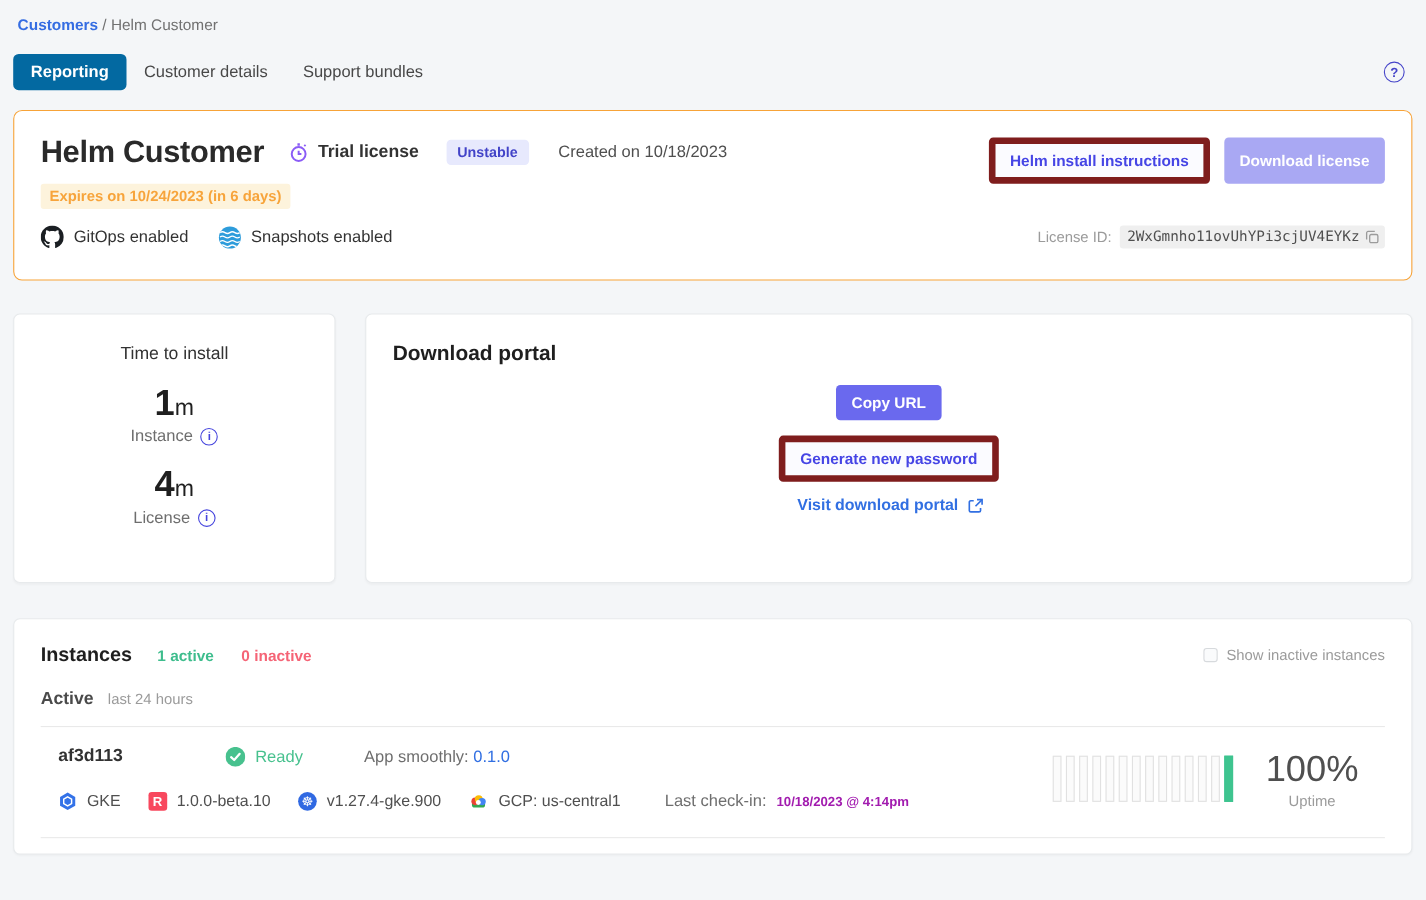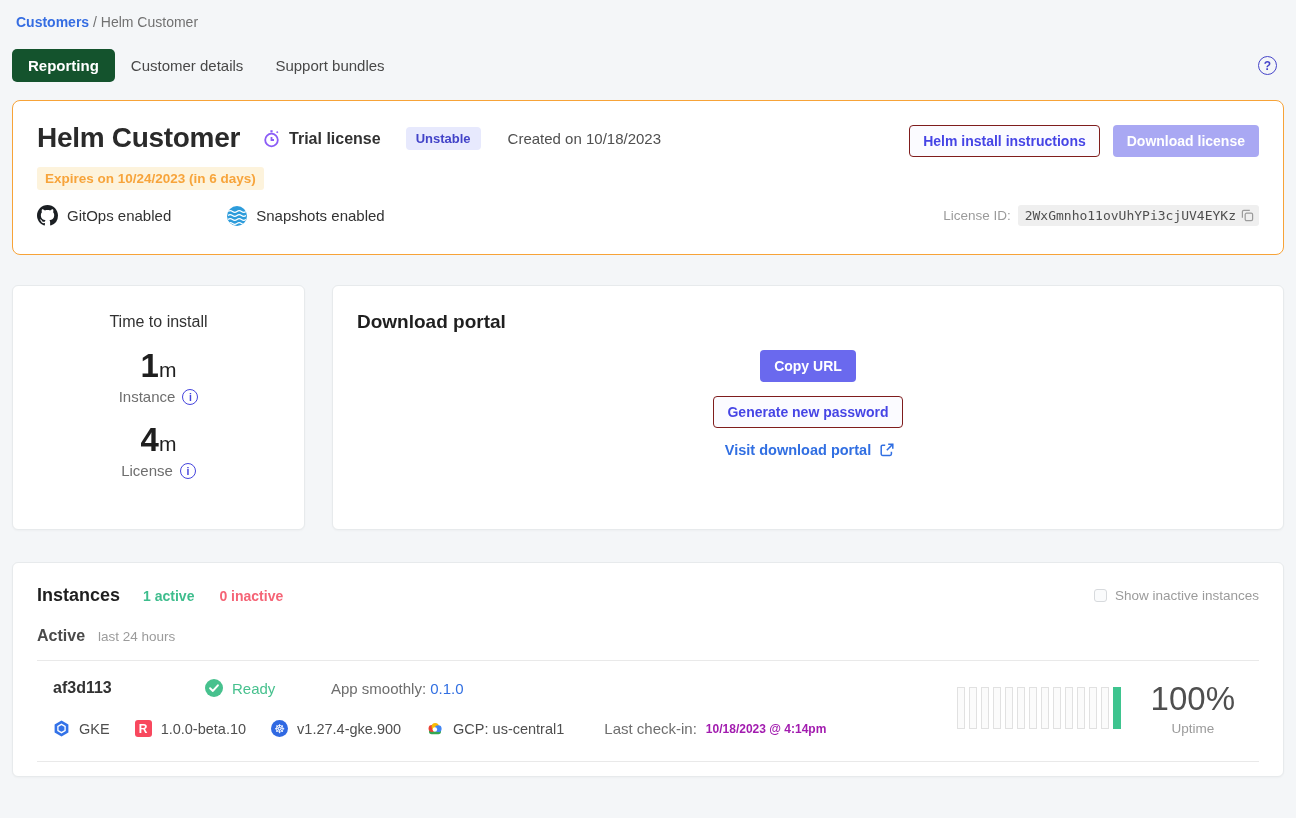--- a/index.html
+++ b/index.html
@@ -13,44 +13,44 @@
   .page { padding: 12px 12px 0; }
 
   
   .breadcrumb { font-size: 14px; padding: 2px 4px; }
   .breadcrumb .crumb-link { color: #356DE2; font-weight: 600; text-decoration: none; cursor: pointer; }
   .breadcrumb .crumb-sep, .breadcrumb .crumb-cur { color: #717171; font-weight: 400; }
 
   
   .tabs { display: flex; align-items: center; margin-top: 17px; }
   .tab { font-size: 15px; color: #484848; padding: 8px 16px; cursor: pointer; }
-  .tab.active { background: #14532d; color: #fff; font-weight: 700; border-radius: 5px; }
+  .tab.active { background: #0369a1; color: #fff; font-weight: 700; border-radius: 5px; }
   .help-btn { margin-left: auto; margin-right: 7px; width: 19px; height: 19px; border: 1.5px solid #4645C9;
     border-radius: 50%; color: #4645C9; font-size: 12px; font-weight: 700; display: flex;
     align-items: center; justify-content: center; cursor: pointer; }
 
   
   .card { background: #fff; border: 1px solid #E7EAEC; border-radius: 6px; box-shadow: 0 1px 2px rgba(0,0,0,.03); }
 
   
   .customer-card { margin-top: 18px; border: 1px solid #F7A338; border-radius: 8px; background: #fff;
     padding: 21px 24px 18px; position: relative; height: 155px; }
   .title-row { display: flex; align-items: center; }
   .cust-name { font-size: 28px; font-weight: 700; color: #2A2A2A; letter-spacing: -.3px; }
   .license-type { display: flex; align-items: flex-end; gap: 8px; font-size: 16px; font-weight: 600; margin-left: 22px; }
   .badge { background: #E7E9FD; color: #4243C8; font-size: 13px; font-weight: 600; padding: 4px 10px;
     border-radius: 4px; margin-left: 25px; }
   .created { font-size: 15px; color: #4F4F4F; margin-left: 27px; }
   .header-buttons { position: absolute; top: 24px; right: 24px; display: flex; gap: 13px; }
   .btn { font-size: 14px; font-weight: 600; border-radius: 4px; padding: 8px 14px; cursor: pointer; border: none; font-family: inherit; }
-  .btn-ghost { background: #FBFBFF; border: 1px solid #7f1d1d; color: #4645E5; padding: 7px 13px; }
+  .btn-ghost { background: #FBFBFF; border: 6px solid #7f1d1d; color: #4645E5; padding: 7px 13px; }
   .btn-disabled { background: #A9A8F3; color: #fff; cursor: default; }
   .expires-pill { display: inline-block; margin-top: 13px; background: #FDF3DC; color: #F7A43B;
     font-size: 13.5px; font-weight: 600; padding: 4px 8px; border-radius: 3px; }
-  .flags-row { margin-top: 15px; display: flex; align-items: center; gap: 28px; }
+  .flags-row { margin-top: 15px; display: flex; align-items: center; }
   .flag { display: flex; align-items: center; gap: 9px; font-size: 15px; color: #323232; margin-right: 28px; }
   .license-wrap { margin-left: auto; display: flex; align-items: center; gap: 7px; font-size: 13.5px; color: #9B9B9B; }
   .license-code { font-family: "DejaVu Sans Mono", monospace; font-size: 13px; background: #EFEFEF; color: #4F4F4F;
     padding: 3px 5px 3px 7px; border-radius: 3px; display: flex; align-items: center; gap: 5px; }
 
   
   .stats-row { display: flex; gap: 27px; margin-top: 30px; }
   .stat-card1 { width: 295px; height: 245px; text-align: center; padding-top: 27px; }
   .stat-card2 { width: 293px; height: 245px; text-align: center; padding-top: 27px; }
   .stat-title { font-size: 16px; color: #323232; }

